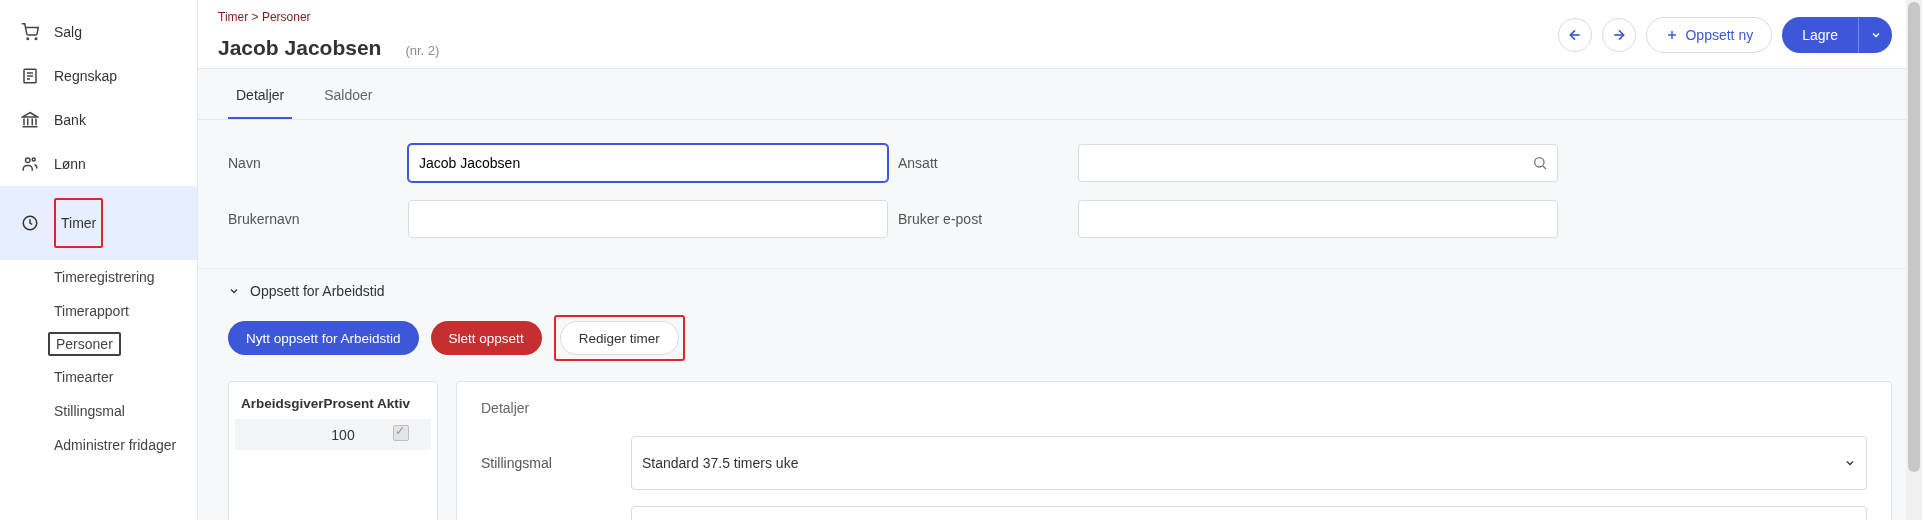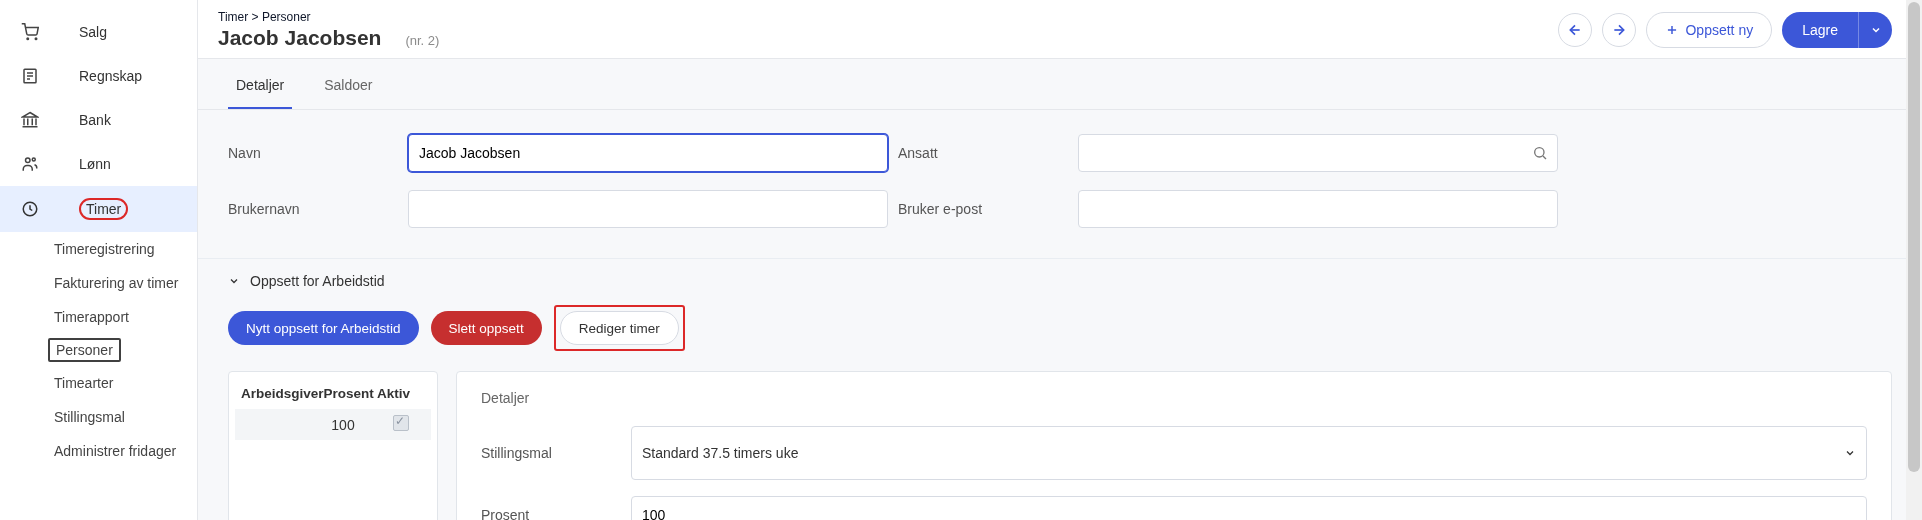--- a/index.html
+++ b/index.html
@@ -1,30 +1,30 @@
 <!DOCTYPE html>
 <html><head>
 <meta charset="utf-8">
 <style>
 * { box-sizing: border-box; margin: 0; padding: 0; font-family: -apple-system, BlinkMacSystemFont, 'Segoe UI', Arial, sans-serif; }
 body { background: #fff; color: #333; font-size: 14px; width: 1922px; height: 520px; overflow: hidden; display: flex; }
 .sidebar { width: 198px; border-right: 1px solid #e5e7eb; background: #fff; padding-top: 10px; }
-.nav-item { display: flex; align-items: center; padding: 12px 20px; cursor: pointer; color: #333; gap: 25px; }
+.nav-item { display: flex; align-items: center; padding: 12px 20px; cursor: pointer; color: #333; }
 .nav-item.active { background: #e7efff; }
 .nav-icon { width: 20px; height: 20px; margin-right: 14px; display: flex; align-items: center; justify-content: center; color: #444; }
 .nav-item.active .nav-icon { color: #333; }
 .nav-label { font-size: 14px; }
-.highlight-box { border: 2px solid #dc2828; padding: 1px 5px; border-radius: 11px; }
+.highlight-box { border: 2px solid #dc2828; padding: 15px 5px; border-radius: 2px; }
 .subnav { padding-left: 54px; }
 .subnav-item { display: block; padding: 9px 0; color: #444; cursor: pointer; font-size: 14px; }
 .subnav-item.hl { display: inline-block; border: 2px solid #404040; padding: 2px 6px; margin: 4px -6px; border-radius: 2px; }
 .main { flex: 1; display: flex; flex-direction: column; overflow: hidden; }
 .header { padding: 10px 30px 8px 20px; border-bottom: 1px solid #e5e7eb; display: flex; align-items: center; }
 .header-left { flex: 1; }
-.breadcrumb { font-size: 12px; color: #0f172a; margin-bottom: 2px; }
+.breadcrumb { font-size: 12px; color: #7f1d1d; margin-bottom: 12px; }
 .page-title-row { display: flex; align-items: baseline; gap: 24px; }
 .page-title { font-size: 21px; font-weight: 600; color: #333; }
 .page-subtitle { font-size: 13px; color: #8b8b8b; }
 .header-actions { display: flex; gap: 10px; align-items: center; }
 .icon-btn { width: 34px; height: 34px; border-radius: 50%; border: 1px solid #d7dbe3; background: #fff; display: flex; align-items: center; justify-content: center; cursor: pointer; color: #3c57d8; }
 .btn { height: 36px; border-radius: 18px; border: 1px solid #d7dbe3; background: #fff; padding: 0 18px; display: flex; align-items: center; gap: 6px; cursor: pointer; font-size: 14px; color: #3c57d8; }
 .btn-primary-split { display: flex; }
 .btn-primary-main { background: #3c57d8; color: #fff; border: none; border-radius: 18px 0 0 18px; height: 36px; padding: 0 20px; font-size: 14px; cursor: pointer; }
 .btn-primary-drop { background: #3c57d8; color: #fff; border: none; border-left: 1px solid rgba(255,255,255,0.3); border-radius: 0 18px 18px 0; height: 36px; width: 34px; display: flex; align-items: center; justify-content: center; cursor: pointer; }
 .content { flex: 1; padding: 0 0 0 0; background: #f7f8fa; overflow: auto; }
@@ -116,21 +116,20 @@
           <circle cx="12" cy="12" r="9"></circle>
           <polyline points="12,7 12,12 15,14"></polyline>
         </svg>
     </span>
     <span class="highlight-box">
       <span class="nav-label">Timer</span>
     </span>
   </div>
   <div class="subnav">
     <span class="subnav-item">Timeregistrering</span>
-    <span class="subnav-item">Fakturering av timer</span>
     <span class="subnav-item">Timerapport</span>
     <span class="subnav-item hl">Personer</span>
     <span class="subnav-item">Timearter</span>
     <span class="subnav-item">Stillingsmal</span>
     <span class="subnav-item">Administrer fridager</span>
   </div>
 </div>
 
 <div class="main">
   <div class="header">

